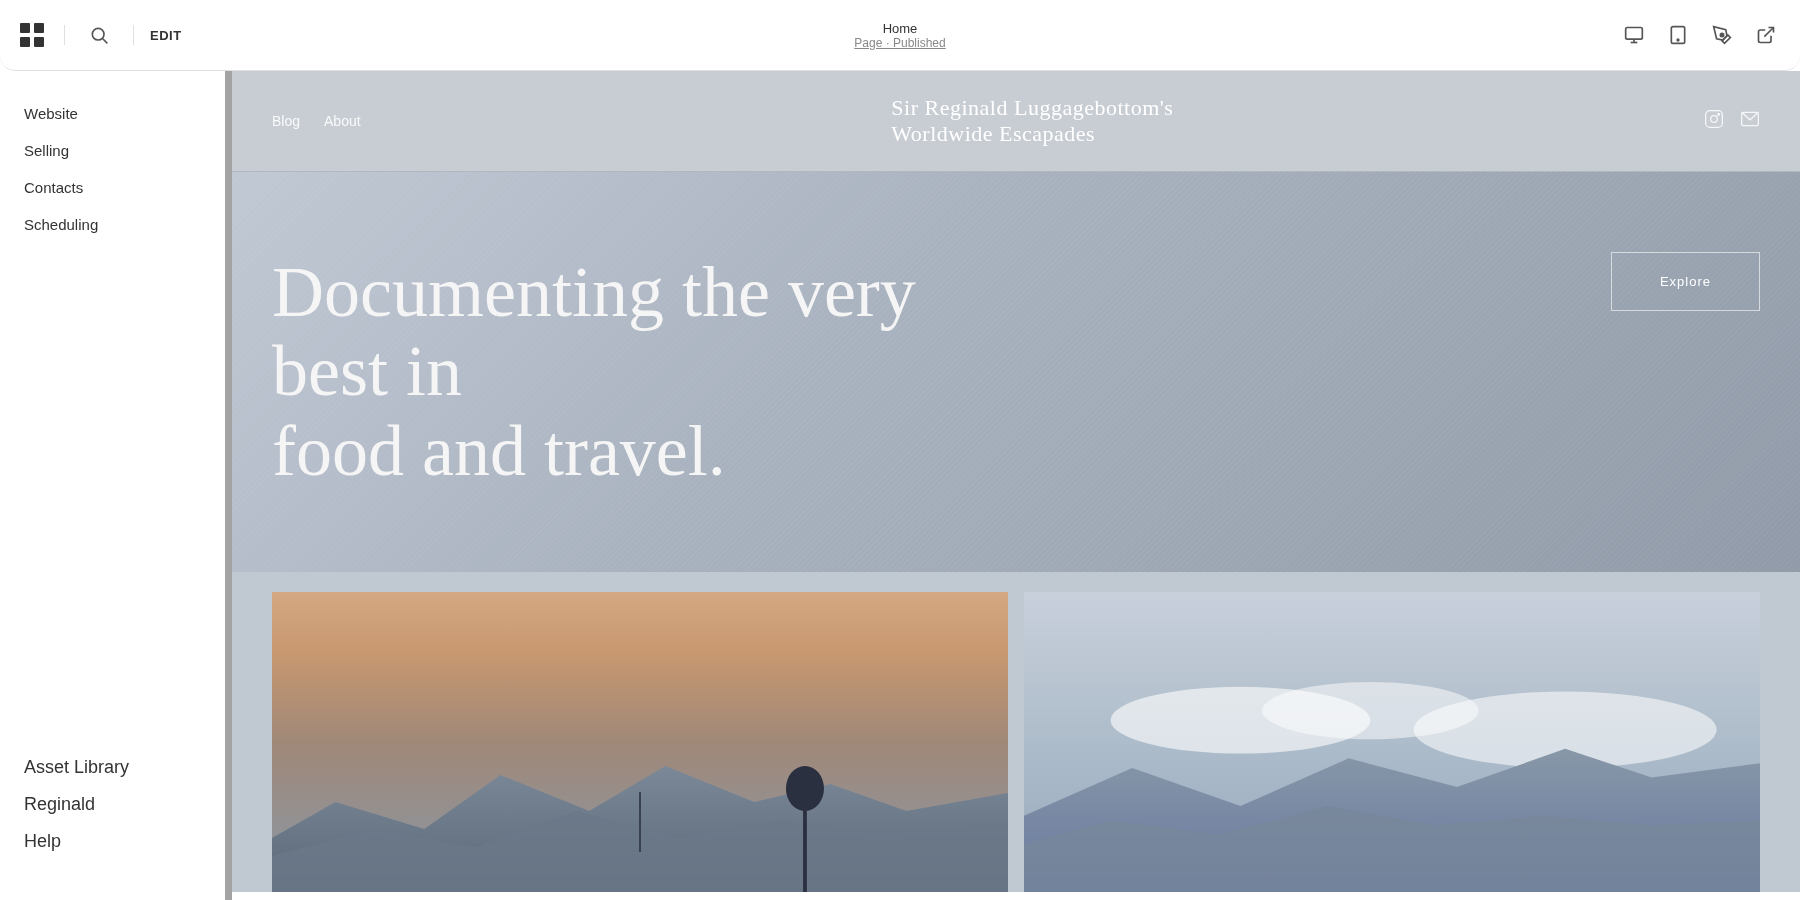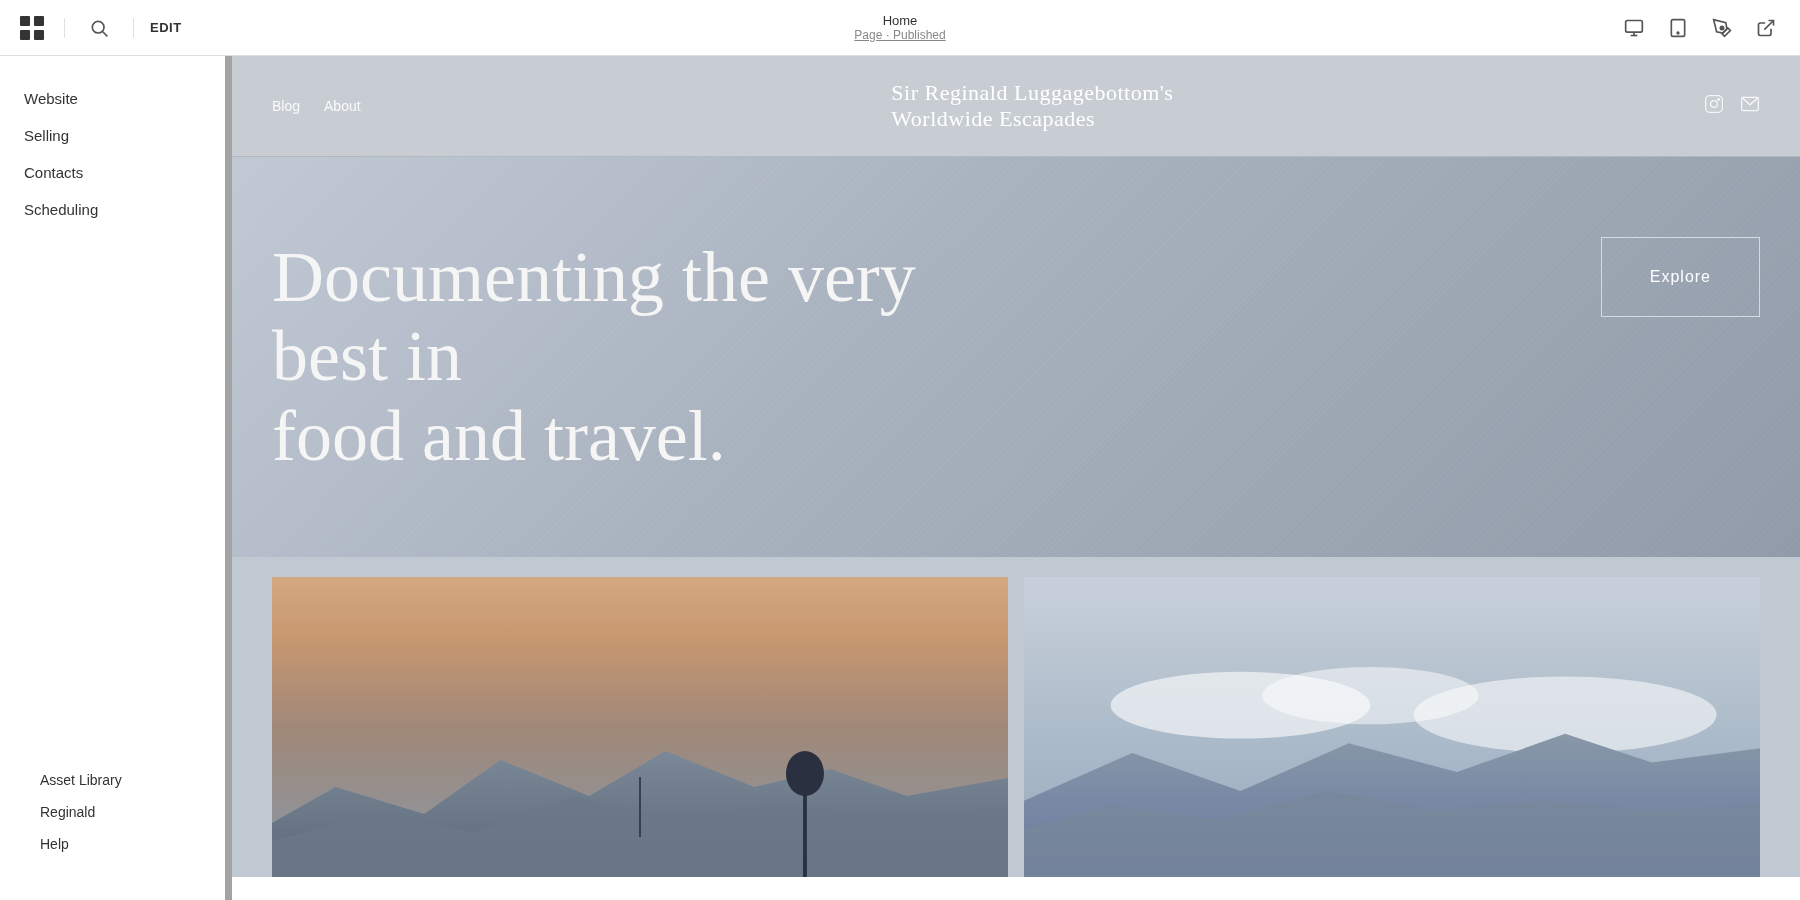--- a/index.html
+++ b/index.html
@@ -1,22 +1,22 @@
 <!DOCTYPE html>
 <html><head>
   <meta charset="utf-8">
   <style>
     * { margin: 0; padding: 0; box-sizing: border-box; }
     body { width: 1800px; height: 900px; overflow: hidden; font-family: -apple-system, BlinkMacSystemFont, 'Segoe UI', sans-serif; display: flex; flex-direction: column; background: #fff; }
 
     
     .topbar {
       display: flex; align-items: center; justify-content: space-between;
-      height: 56px; border-bottom: 1px solid #e0e0e0; background: #fff;
-      padding: 0 16px; flex-shrink: 0; position: relative;
+      height: 71px; border-bottom: 1px solid #e0e0e0; background: #fff;
+      padding: 0 16px; flex-shrink: 0; position: relative; border-radius: 15px;
     }
     .topbar-left { display: flex; align-items: center; gap: 16px; }
     .topbar-center { position: absolute; left: 50%; transform: translateX(-50%); text-align: center; }
     .topbar-center .page-name { font-size: 13px; font-weight: 500; color: #333; }
     .topbar-center .page-status { font-size: 12px; color: #888; text-decoration: underline; }
     .topbar-right { display: flex; align-items: center; gap: 8px; }
     .edit-label { font-size: 13px; font-weight: 600; color: #333; letter-spacing: 0.5px; }
     .squarespace-logo { width: 32px; height: 32px; display: flex; align-items: center; justify-content: center; }
 
     
@@ -34,22 +34,22 @@
       width: 232px; flex-shrink: 0; background: #fff; border-right: 7px solid #a3a3a3;
       display: flex; flex-direction: column; padding: 24px 0;
     }
     .sidebar-nav { flex: 1; padding: 0 24px; }
     .sidebar-item {
       display: block; padding: 10px 0; font-size: 15px; color: #333;
       cursor: pointer; text-decoration: none; font-weight: 400;
     }
     .sidebar-bottom { padding: 0 24px 16px; }
     .sidebar-bottom-item {
-      display: block; padding: 8px 0; font-size: 14px; color: #333;
-      cursor: pointer; text-decoration: none; margin-left: 16px;
+      display: block; padding: 8px 0; font-size: 18px; color: #333;
+      cursor: pointer; text-decoration: none;
     }
 
     
     .content { flex: 1; overflow: hidden; position: relative; }
 
     
     .preview {
       width: 100%; height: 100%; overflow-y: auto; overflow-x: hidden;
       position: relative;
     }
@@ -82,21 +82,21 @@
       position: relative;
       display: flex; align-items: center; justify-content: space-between;
     }
     .hero-text h1 {
       font-size: 72px; font-weight: 300; color: #f5f5f5;
       font-family: Georgia, 'Times New Roman', serif;
       line-height: 1.1; max-width: 700px;
     }
     .hero-btn {
       border: 1px solid rgba(255,255,255,0.6); color: #fff; background: transparent;
-      padding: 30px 48px; font-size: 16px; letter-spacing: 1px; cursor: pointer;
+      padding: 21px 48px; font-size: 13px; letter-spacing: 1px; cursor: pointer;
       white-space: nowrap; align-self: flex-start; margin-top: 20px;
     }
 
     
     .gallery {
       background: #c0c8d2;
       padding: 20px 40px 0;
       display: flex; gap: 16px;
     }
     .gallery-item {

